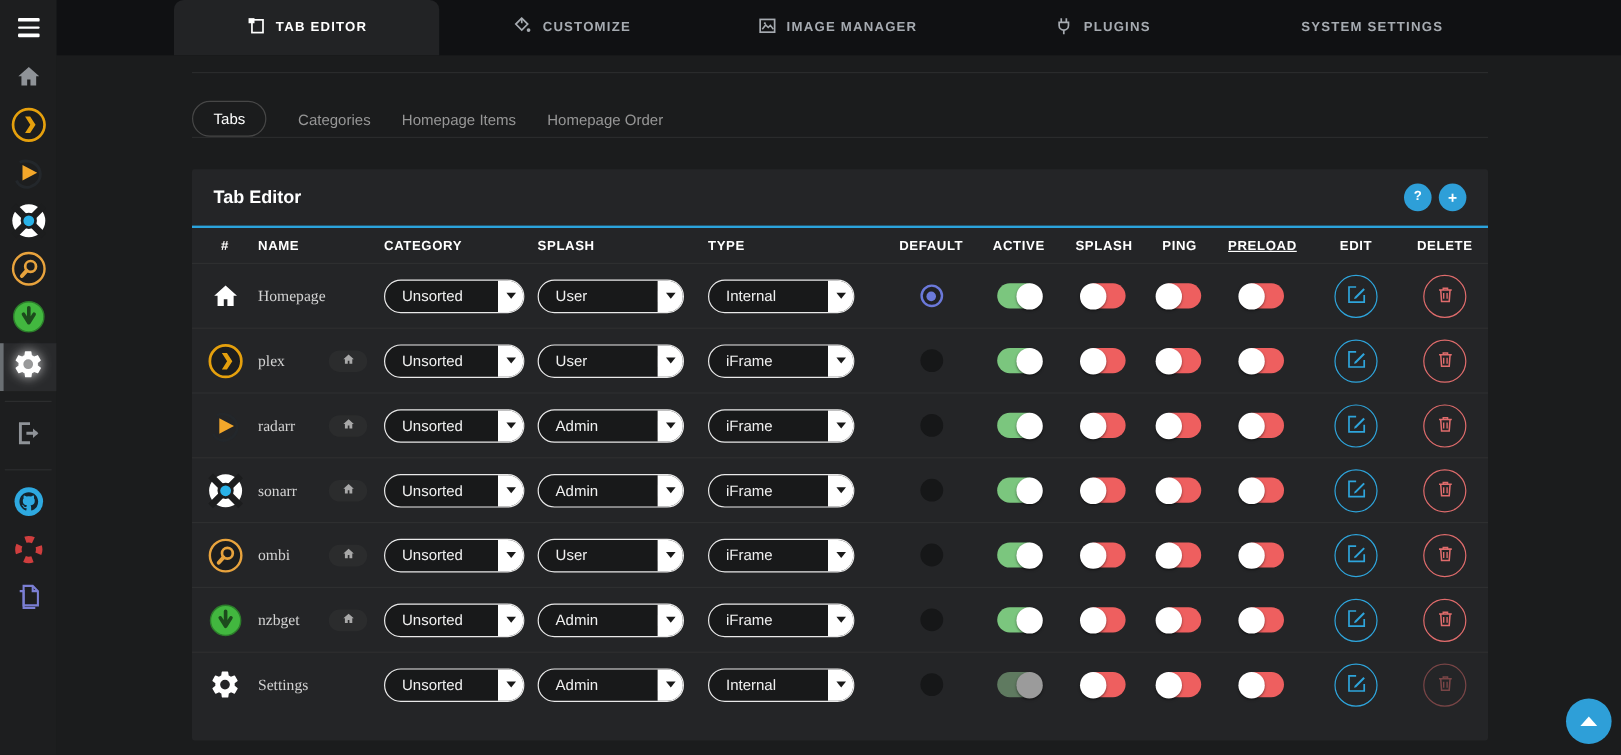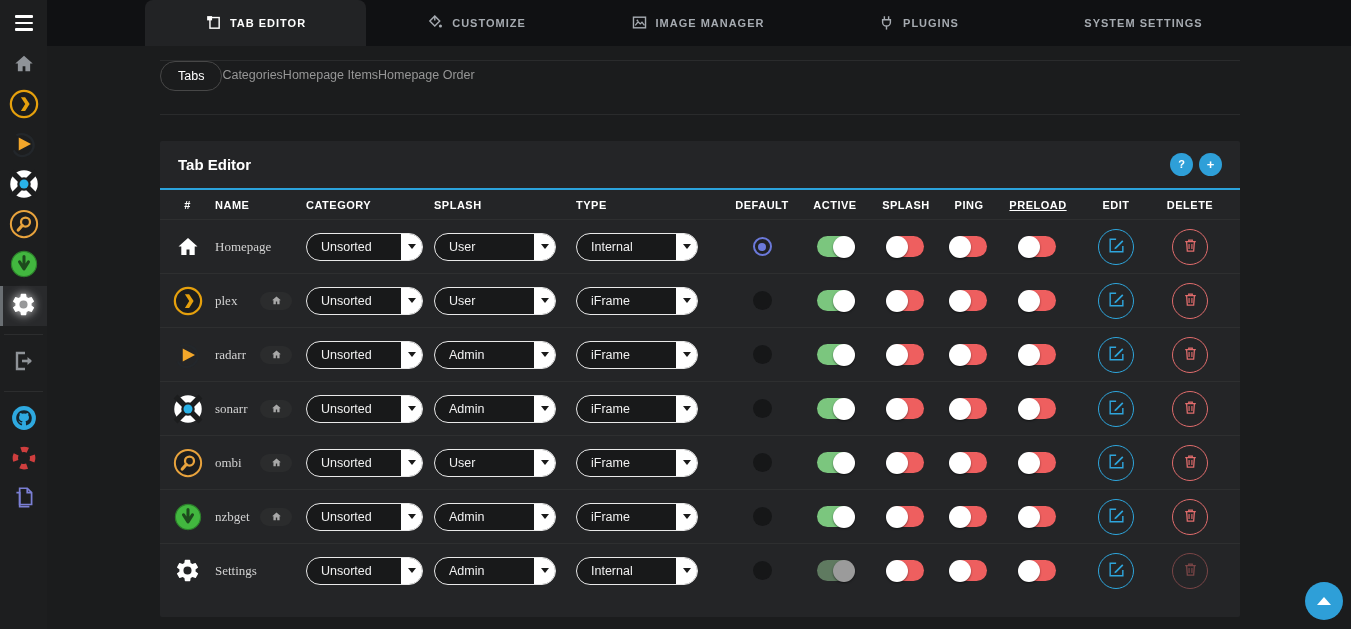--- a/index.html
+++ b/index.html
@@ -45,21 +45,21 @@
   }
 
   
   .content {
     position:absolute; left:47px; top:46px; width:1304px; height:583px;
     background:#1b1c1d;
   }
   .subtabs {
     margin-left:113px; width:1080px; height:55px; margin-top:14px;
     border-top:1px solid #2a2b2c; border-bottom:1px solid #2a2b2c;
-    display:flex; align-items:flex-start; 
+    display:flex; align-items:flex-end; gap:26px;
   }
   .subtab { color:#969696; font-size:12.5px; cursor:pointer; padding:7px 0; }
   .subtab.active {
     color:#ffffff; border:1px solid #474747; border-radius:17px; padding:7px 17px;
   }
 
   
   .panel {
     margin-left:113px; margin-top:26px; width:1080px; height:476px;
     background:#242527; border-radius:2px;
@@ -77,21 +77,21 @@
   
   .ttable { width:100%; border-top:2px solid #2ba3dc; }
   .trow { display:flex; align-items:center; }
   .thead-row { height:29px; }
   .thead-row .cell {
     color:#ffffff; font-size:11px; font-weight:bold; letter-spacing:0.5px;
   }
   .body-row { height:54px; border-top:1px solid #2e2f30; }
   .cell { flex:0 0 auto; display:flex; align-items:center; }
   .c-icon    { width:55px;  justify-content:center; }
-  .c-name    { width:91px; }
+  .c-name    { width:105px; }
   .c-cat     { width:128px; }
   .c-group   { width:142px; }
   .c-type    { width:150px; }
   .c-default { width:72px;  justify-content:center; }
   .c-active  { width:74px;  justify-content:center; }
   .c-splash  { width:68px;  justify-content:center; }
   .c-ping    { width:58px;  justify-content:center; }
   .c-preload { width:80px;  justify-content:center;text-decoration:underline; }
   .c-edit    { width:76px;  justify-content:center; }
   .c-delete  { width:72px;  justify-content:center; }

